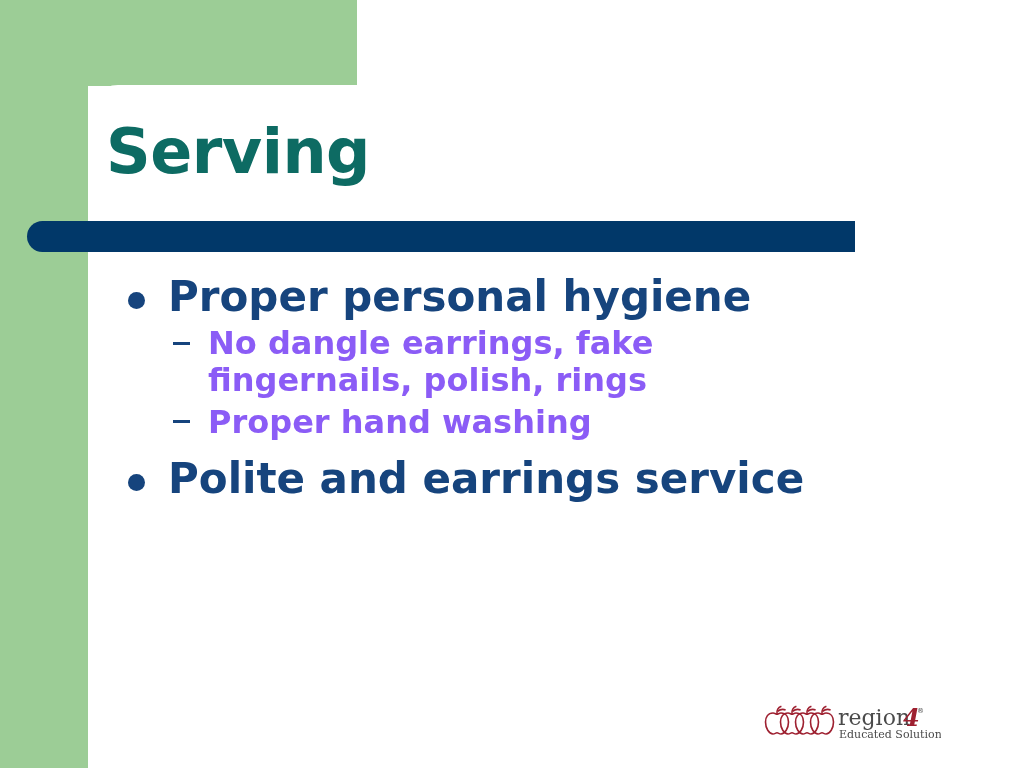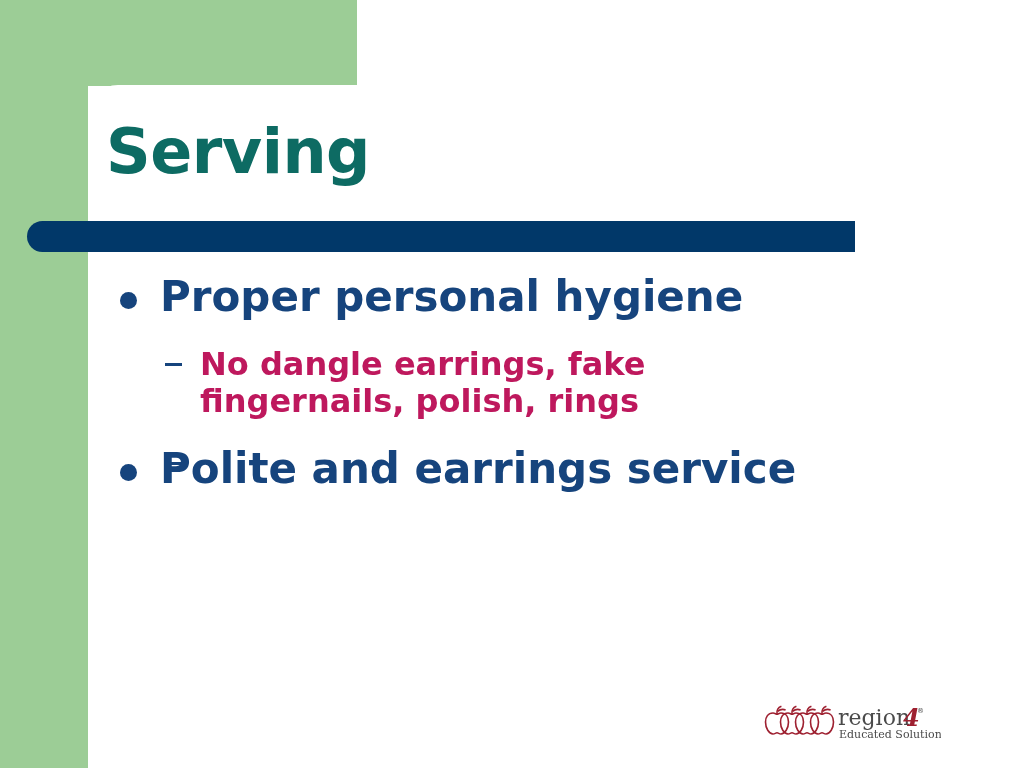--- a/index.html
+++ b/index.html
@@ -65,21 +65,21 @@
     font-weight: bold;
     color: #0d6b63;
     letter-spacing: -0.5px;
     line-height: 1.1;
     white-space: nowrap;
   }
 
   
   .body-list {
     position: absolute;
-    left: 112px;
+    left: 120px;
     top: 274px;
     width: 700px;
     color: #16447d;
   }
 
   .lvl1 {
     position: relative;
     display: block;
     padding-left: 48px;
     font-size: 42px;
@@ -101,22 +101,22 @@
     display: block;
   }
 
   .lvl2 {
     position: relative;
     display: block;
     padding-left: 88px;
     font-size: 32px;
     font-weight: bold;
     line-height: 1.13;
-    margin-top: 27px;
-    color: #be185d;
+    margin-top: 6px;
+    color: #8b5cf6;
   }
   .lvl2 .bullet-dash {
     position: absolute;
     left: 53px;
     top: 0.52em;
     width: 17px;
     height: 3px;
     background: #16447d;
   }
   .lvl2 .lvl2-text {
@@ -159,20 +159,21 @@
       <span class="lvl1-text">Proper personal hygiene</span>
     </div>
 
     <div class="sub-group">
       <div class="lvl2">
         <span class="bullet-dash"></span>
         <span class="lvl2-text">No dangle earrings, fake fingernails, polish, rings</span>
       </div>
       <div class="lvl2">
         <span class="bullet-dash"></span>
+        <span class="lvl2-text">Proper hand washing</span>
       </div>
     </div>
 
     <div class="lvl1">
       <span class="bullet-dot"></span>
       <span class="lvl1-text">Polite and earrings service</span>
     </div>
 
   </div>
 

